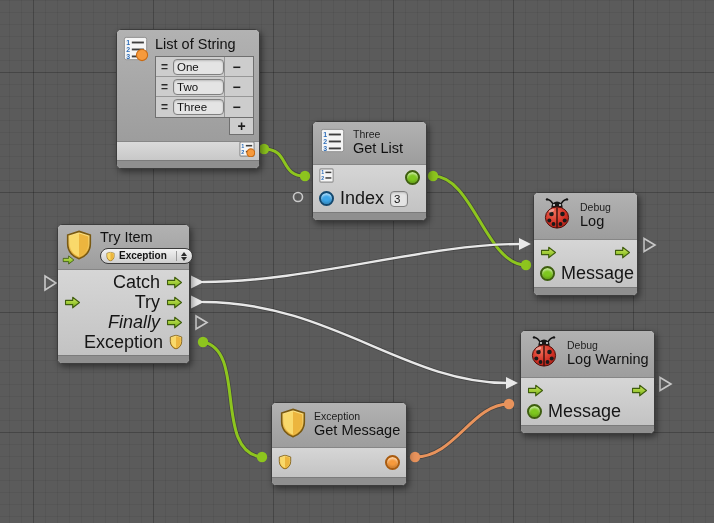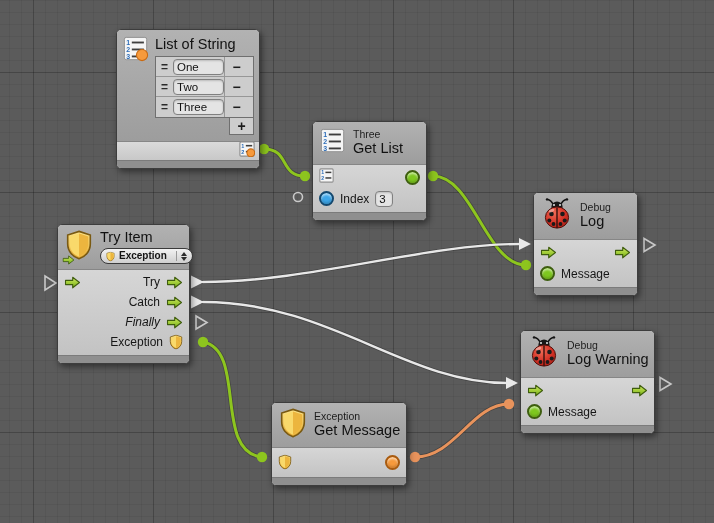--- a/index.html
+++ b/index.html
@@ -37,21 +37,21 @@
   .titles { display:flex; flex-direction:column; line-height:1.05; }
   .cat { font-size:10.5px; color:#1d1d1d; margin-bottom:1px; }
   .title { font-size:14.5px; color:#111; white-space:nowrap; }
   .node-body { background:linear-gradient(#d6d6d6,#c3c3c3); padding:2px 0 3px 0; }
   .band {
     height:8px; background:#8f8f8f; border-top:1px solid #7b7b7b;
     border-radius:0 0 4px 4px;
   }
 
   .prow { display:flex; align-items:center; gap:6px; height:21px; padding:0 6px; }
-  .plabel { font-size:12px; color:#161616; white-space:nowrap; }
+  .plabel { font-size:18px; color:#161616; white-space:nowrap; }
   .spacer { margin-left:auto; }
 
   .circle {
     width:15px; height:15px; border-radius:50%;
     box-shadow:inset 0 2px 2px rgba(255,255,255,0.55), inset 0 -2px 2px rgba(0,0,0,0.15);
     flex:0 0 auto;
   }
   .c-green  { background:#7ec81f; border:2px solid #3e5e10; }
   .c-blue   { background:#3ea6e8; border:2px solid #14486e; }
   .c-orange { background:#f79a3c; border:2px solid #a85b10; }
@@ -343,30 +343,30 @@
           <span class="dd-div"></span>
           <span class="updown">
               <i class="up"></i>
               <i class="down"></i>
             </span>
         </div>
       </div>
     </div>
     <div class="node-body">
       <div class="prow" style="height:20px;">
+        <span class="plabel spacer">Catch</span>
+        <svg class="flow-arrow" viewBox="0 0 16 13">
+            <use href="#sym-flow"></use>
+          </svg>
+      </div>
+      <div class="prow" style="height:20px;">
         <svg class="flow-arrow" viewBox="0 0 16 13">
             <use href="#sym-flow"></use>
           </svg>
         <span class="plabel spacer">Try</span>
-        <svg class="flow-arrow" viewBox="0 0 16 13">
-            <use href="#sym-flow"></use>
-          </svg>
-      </div>
-      <div class="prow" style="height:20px;">
-        <span class="plabel spacer">Catch</span>
         <svg class="flow-arrow" viewBox="0 0 16 13">
             <use href="#sym-flow"></use>
           </svg>
       </div>
       <div class="prow" style="height:20px;font-style:italic;">
         <span class="plabel spacer">Finally</span>
         <svg class="flow-arrow" viewBox="0 0 16 13">
             <use href="#sym-flow"></use>
           </svg>
       </div>

